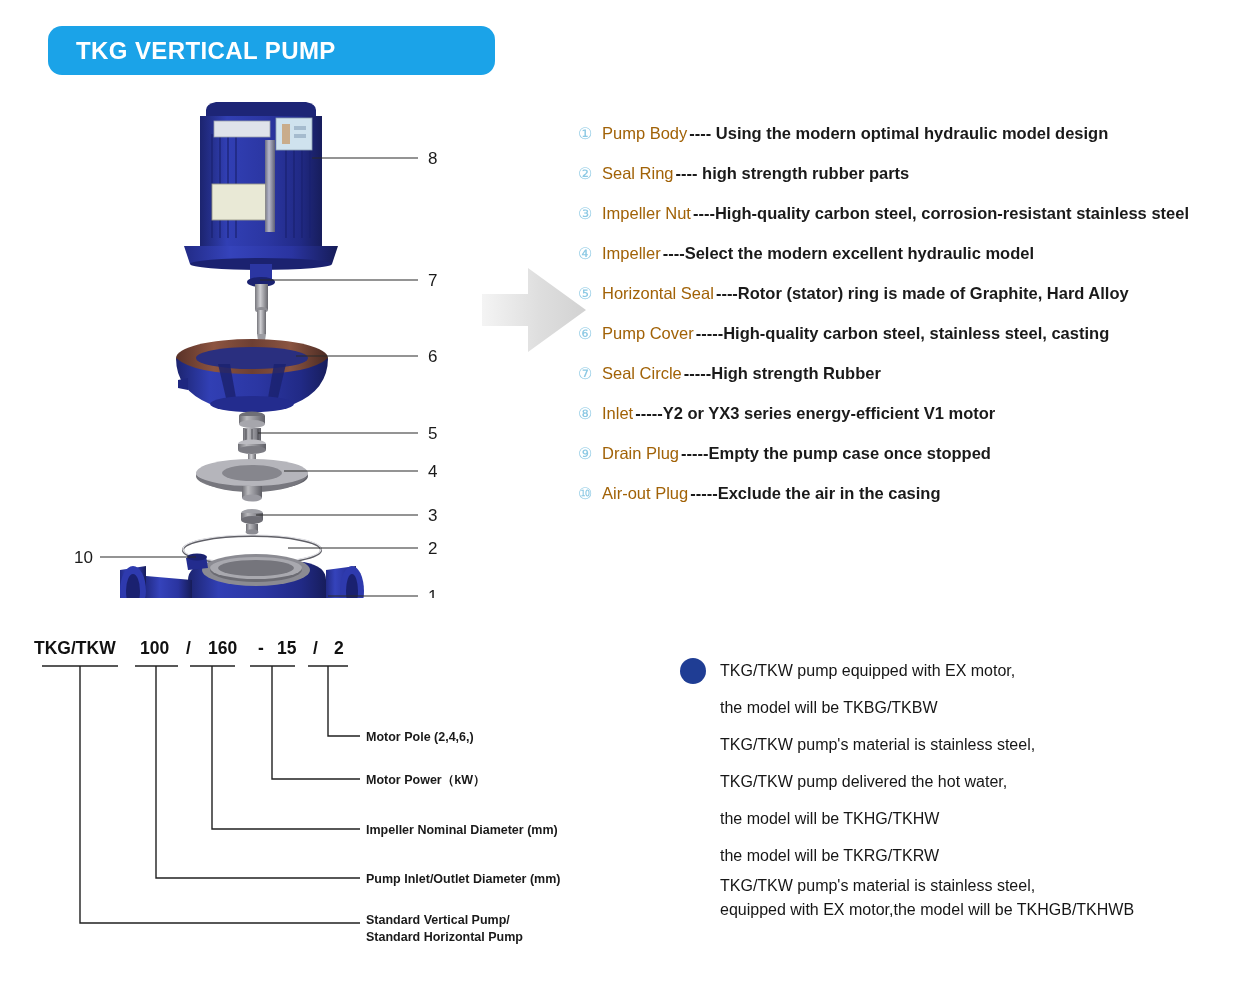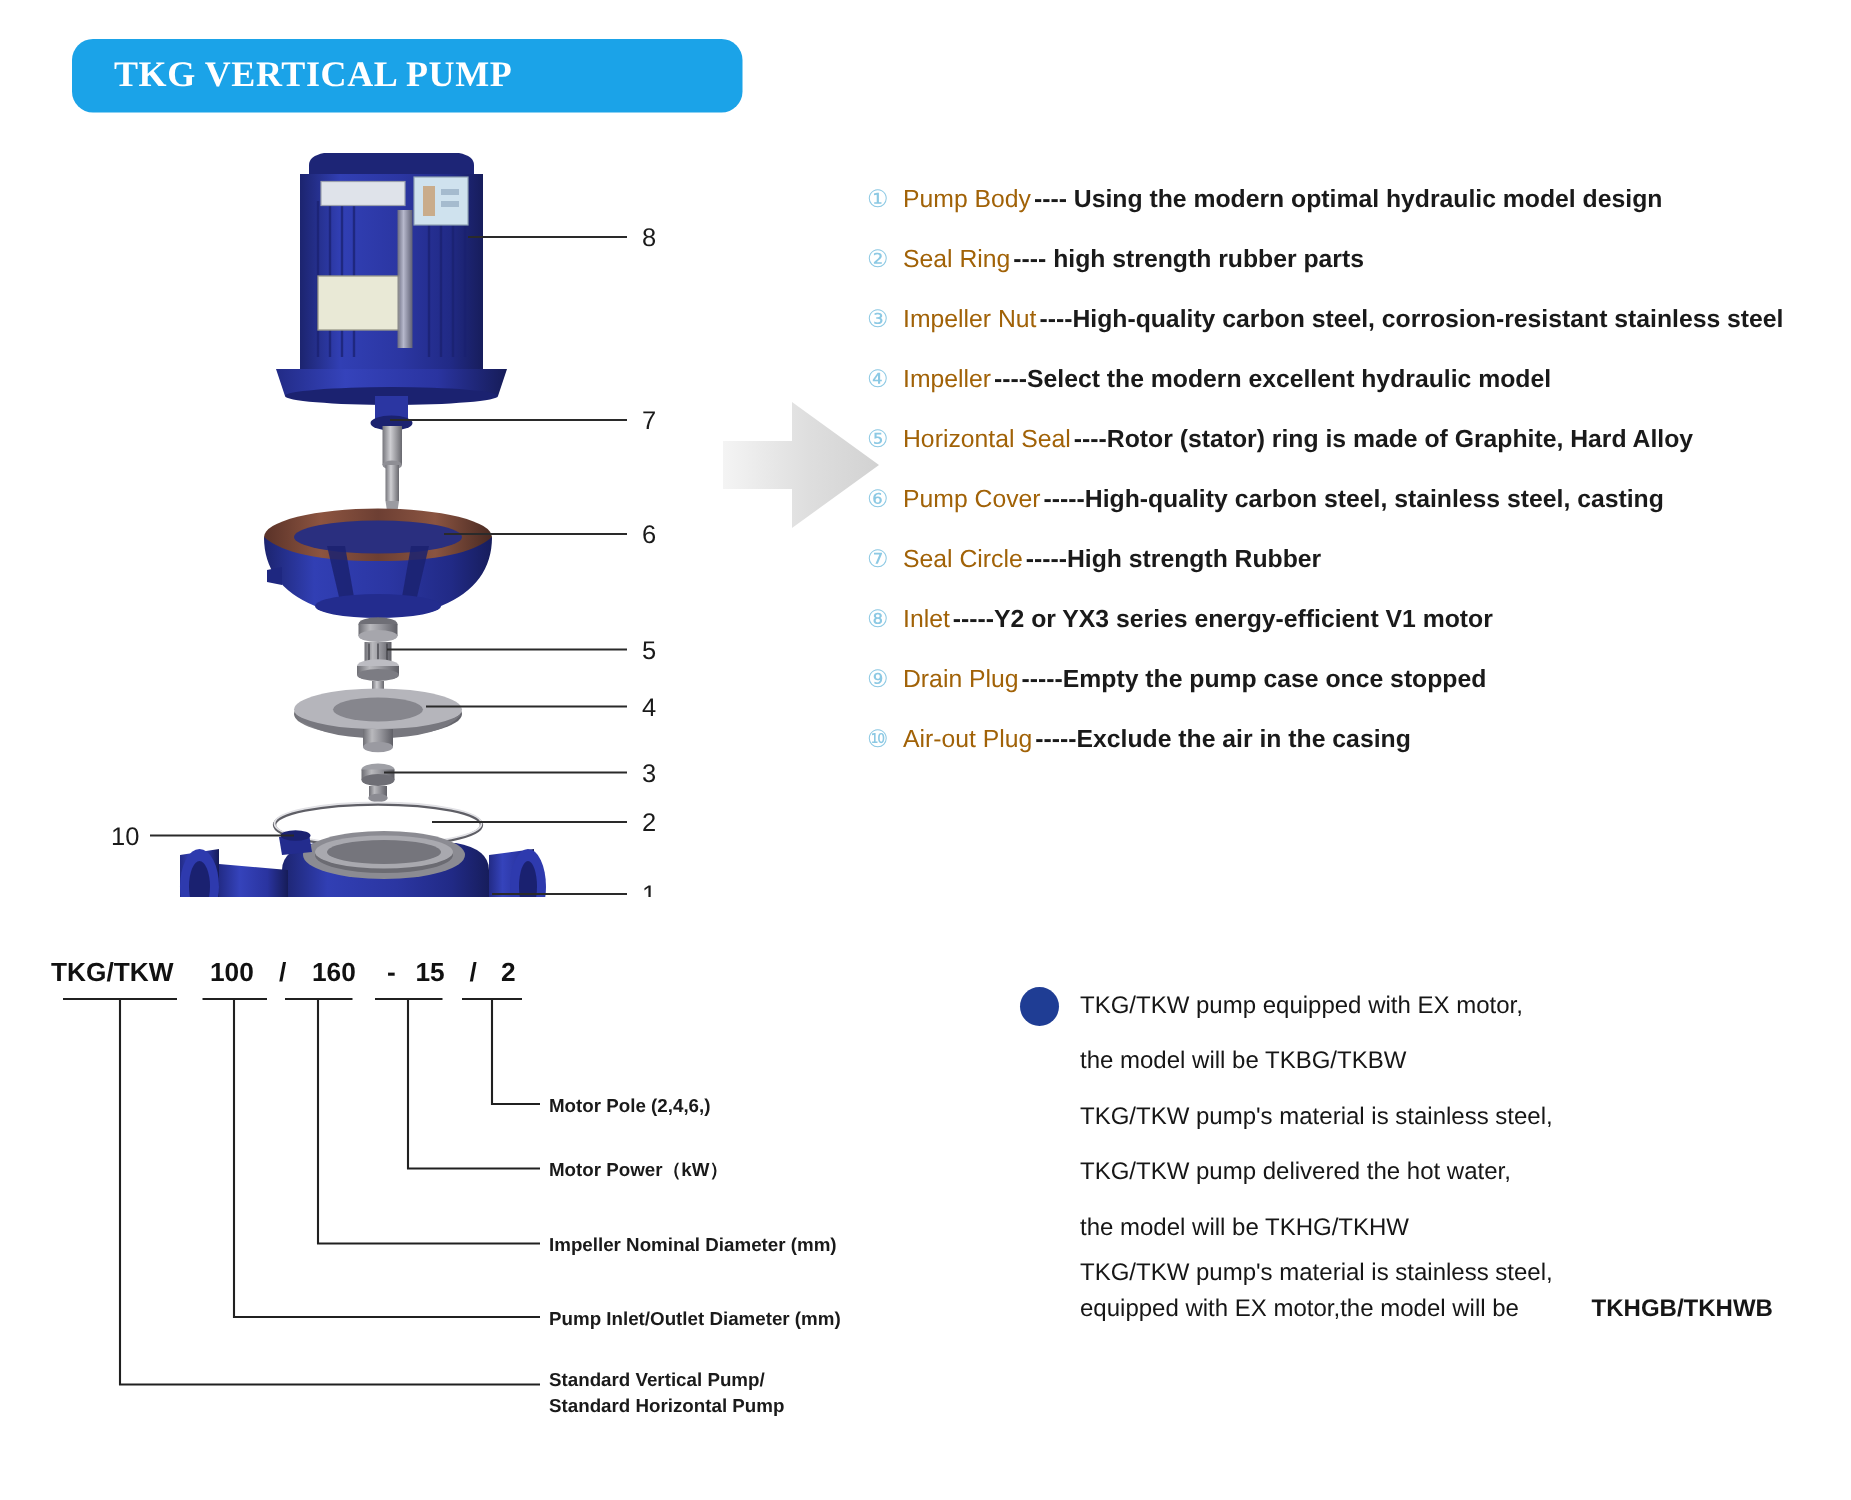--- a/index.html
+++ b/index.html
@@ -20,21 +20,20 @@
   #title-banner {
     position: absolute;
     left: 48px;
     top: 26px;
     width: 447px;
     height: 49px;
     background: #1ba3e8;
     border-radius: 14px;
     display: flex;
     align-items: center;
-    font-family: Liberation Serif, serif;
   }
   #title-banner .title-text {
     margin-left: 28px;
     color: #ffffff;
     font-size: 24px;
     font-weight: bold;
     letter-spacing: 0.4px;
   }
 
   
@@ -138,21 +137,21 @@
     font-size: 16px;
     color: #161616;
     height: 37px;
     line-height: 37px;
     white-space: nowrap;
   }
   .note-line.tight {
     height: 24px;
     line-height: 24px;
   }
-  .note-line b { font-weight: bold; margin-left: 44px; }
+  .note-line b { font-weight: normal; }
 </style>
 </head>
 <body>
 
 <div id="title-banner">
   <span class="title-text">TKG VERTICAL PUMP</span>
 </div>
 
 <div id="pump-figure">
   <svg id="pump-svg" width="420" height="510" viewBox="0 0 420 510" xmlns="http://www.w3.org/2000/svg">
@@ -459,18 +458,19 @@
 </div>
 
 <div id="notes">
   <div id="notes-bullet"></div>
   <div class="notes-list">
     <div class="note-line">TKG/TKW pump equipped with EX motor,</div>
     <div class="note-line">the model will be TKBG/TKBW</div>
     <div class="note-line">TKG/TKW pump's material is stainless steel,</div>
     <div class="note-line">TKG/TKW pump delivered the hot water,</div>
     <div class="note-line">the model will be TKHG/TKHW</div>
+    <div class="note-line">the model will be TKRG/TKRW</div>
     <div class="note-line tight">TKG/TKW pump's material is stainless steel,</div>
     <div class="note-line tight">
       <span>equipped with EX motor,the model will be </span><b>TKHGB/TKHWB</b>
     </div>
   </div>
 </div>
 
 </body></html>

